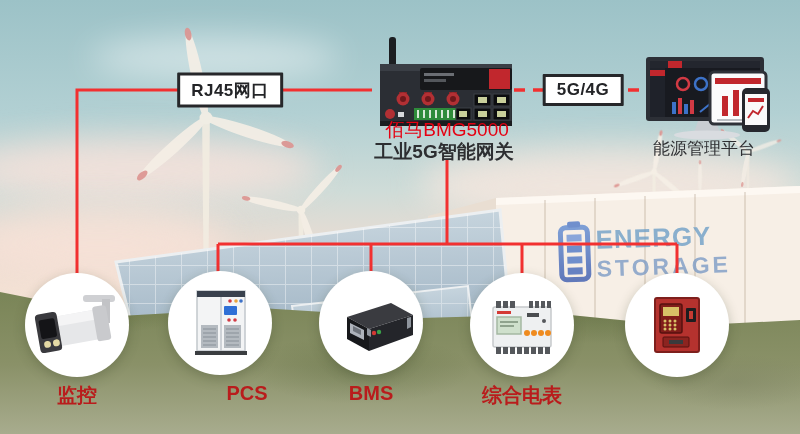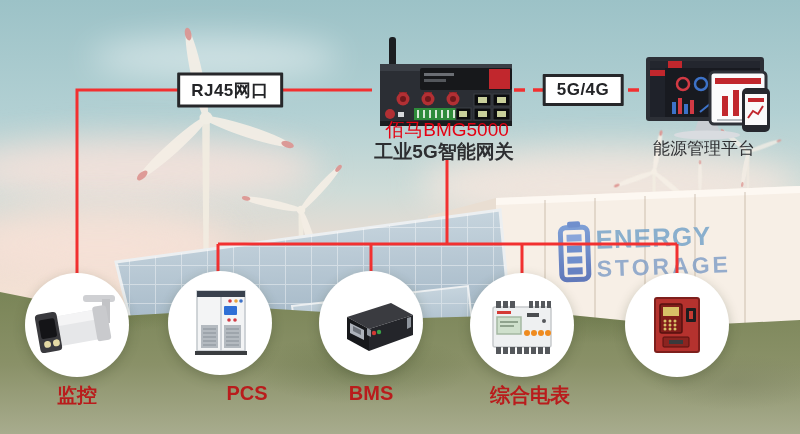--- a/index.html
+++ b/index.html
@@ -334,15 +334,15 @@
       <rect x="61" y="35" width="10" height="14" rx="1" fill="#1d1d1f"></rect>
       <rect x="64" y="38" width="4" height="8" fill="#c73b32"></rect>
       <rect x="38" y="64" width="26" height="10" rx="1" fill="#8c2420" stroke="#57110f"></rect>
       <rect x="44" y="67" width="14" height="4" fill="#3a3a3c"></rect>
     </svg>
   </div>
 
   <div class="txt dev-label" style="left:77px;  top:382px;">监控</div>
   <div class="txt dev-label" style="left:228px; top:382px;margin-left:19px;">PCS</div>
   <div class="txt dev-label" style="left:371px; top:382px;">BMS</div>
-  <div class="txt dev-label" style="left:522px; top:382px;margin-left:8px;">综合电表</div>
+  <div class="txt dev-label" style="left:522px; top:382px;">综合电表</div>
 
 </div>
 
 </body></html>

